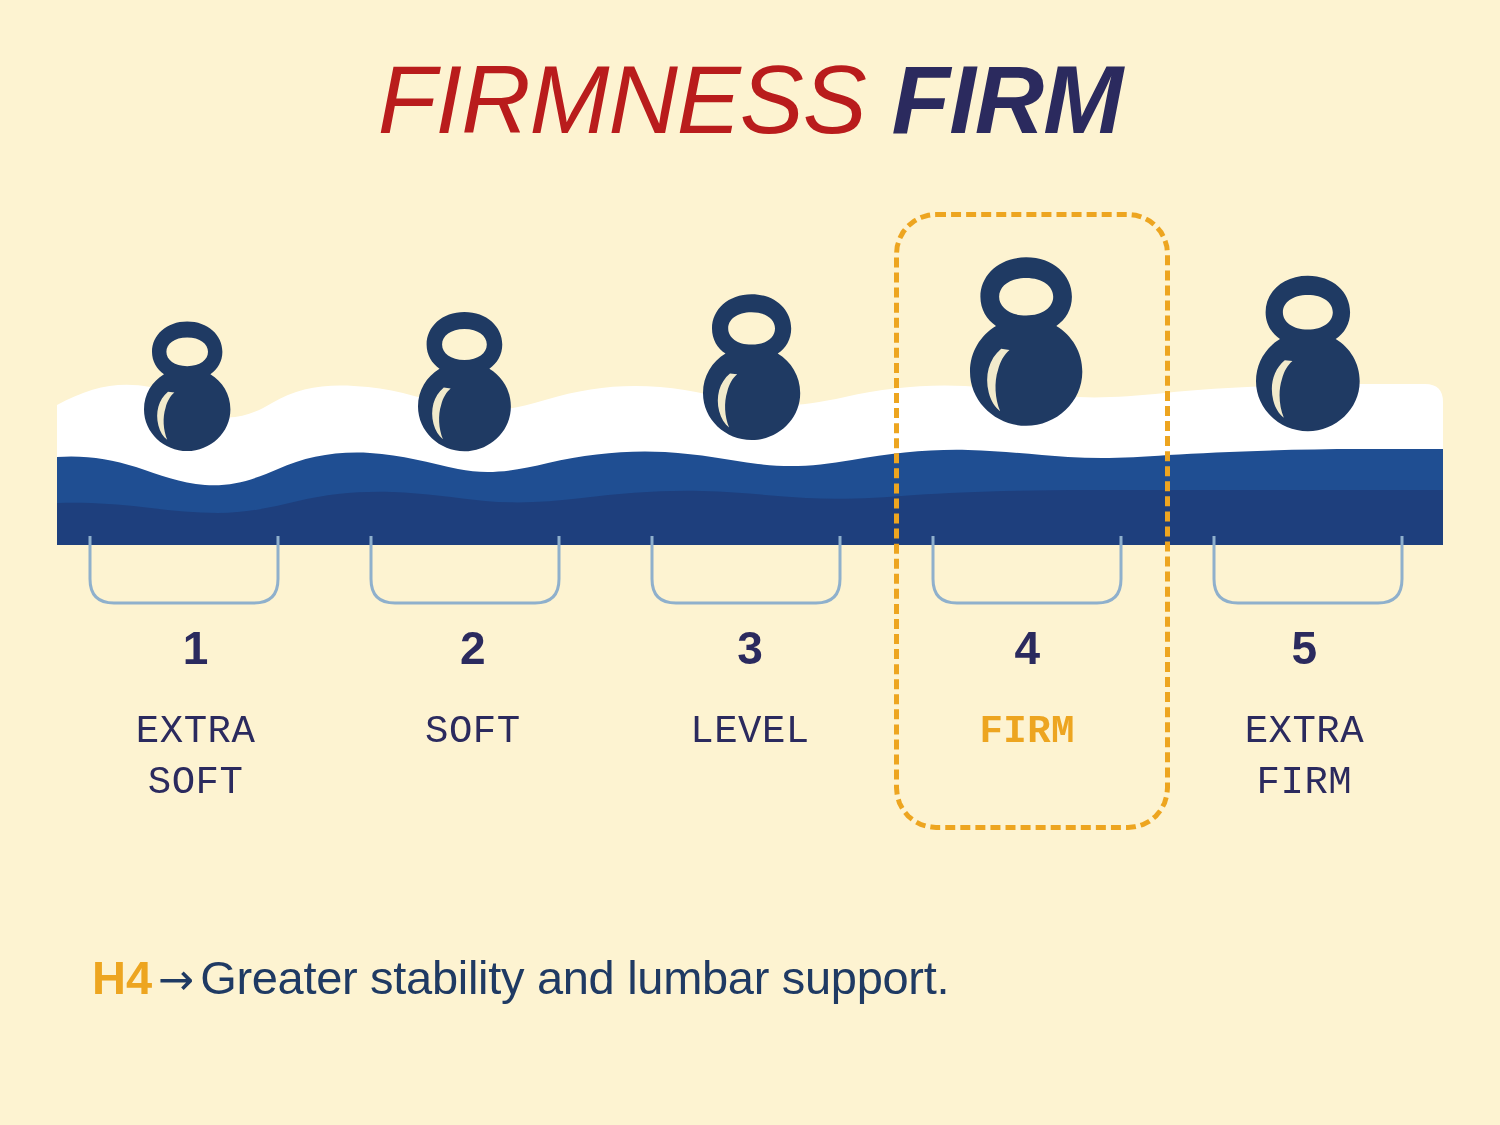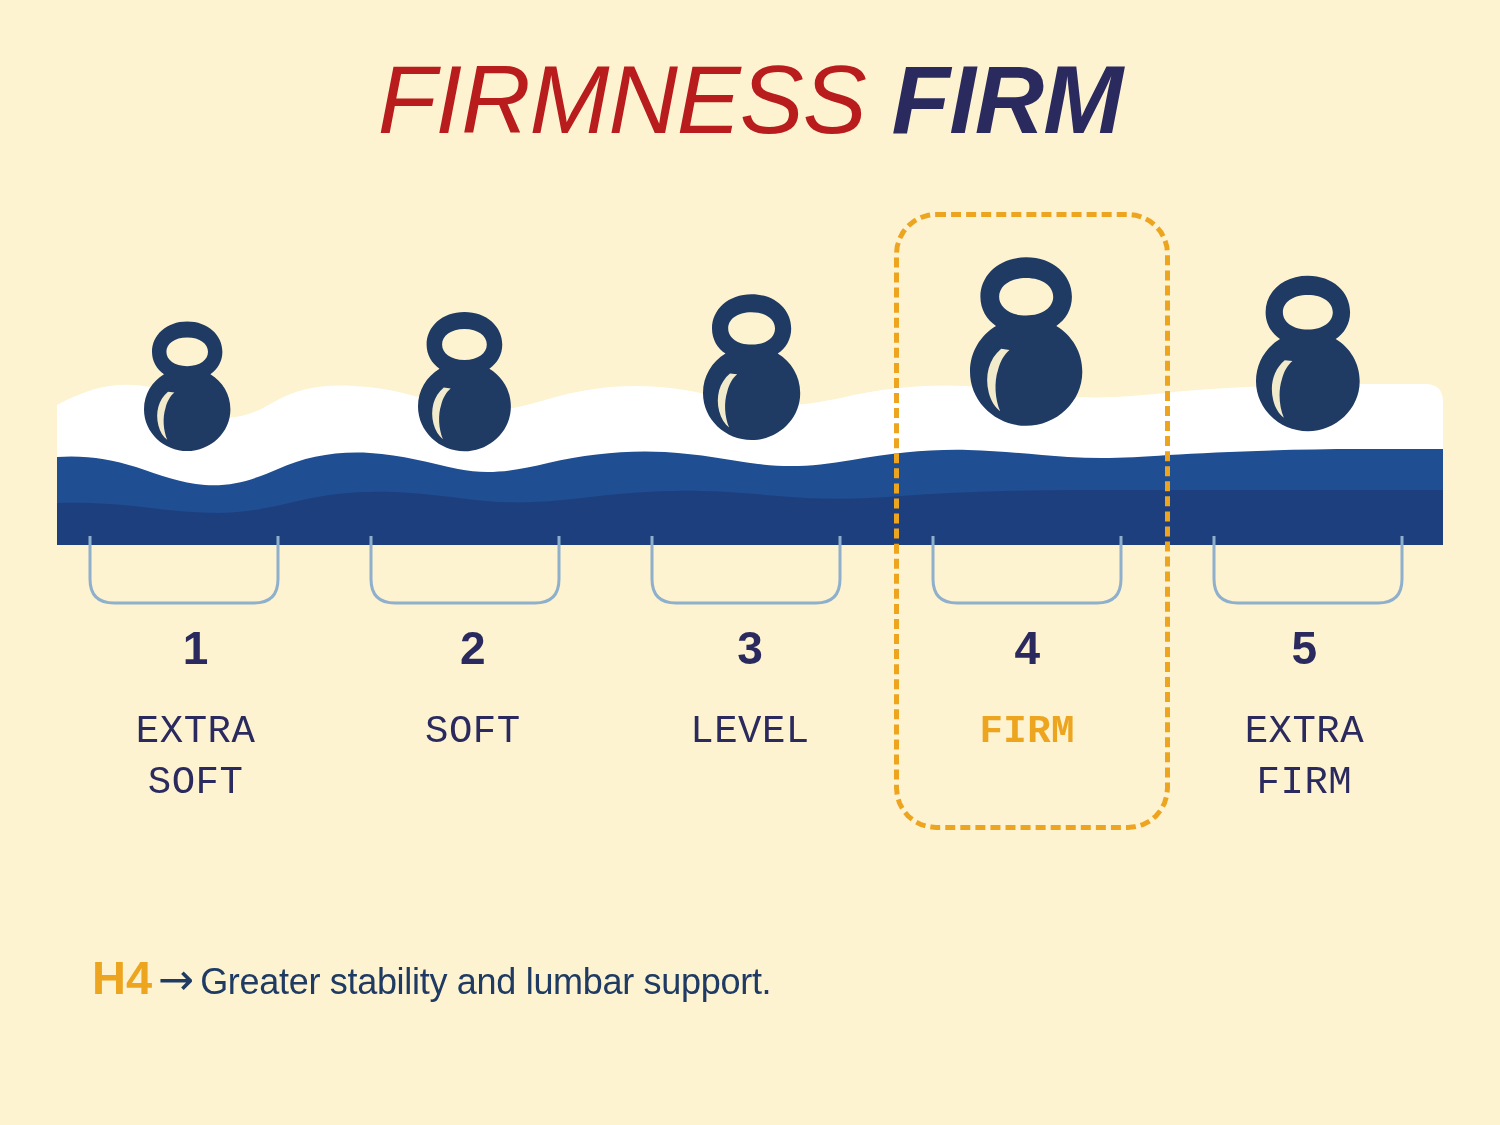--- a/index.html
+++ b/index.html
@@ -123,21 +123,21 @@
   #footnote .fn-arrow {
     font-family: "DejaVu Sans", sans-serif;
     font-weight: 400;
     font-size: 43px;
     color: #1f3a63;
     padding: 0 6px;
   }
   #footnote .fn-text {
     font-family: "Liberation Sans", sans-serif;
     font-weight: 400;
-    font-size: 36px;
+    font-size: 47px;
     color: #1f3a63;
     letter-spacing: -0.3px;
     margin-top: 37px;
   }
 </style>
 </head>
 <body>
 
 <div id="stage">
 

